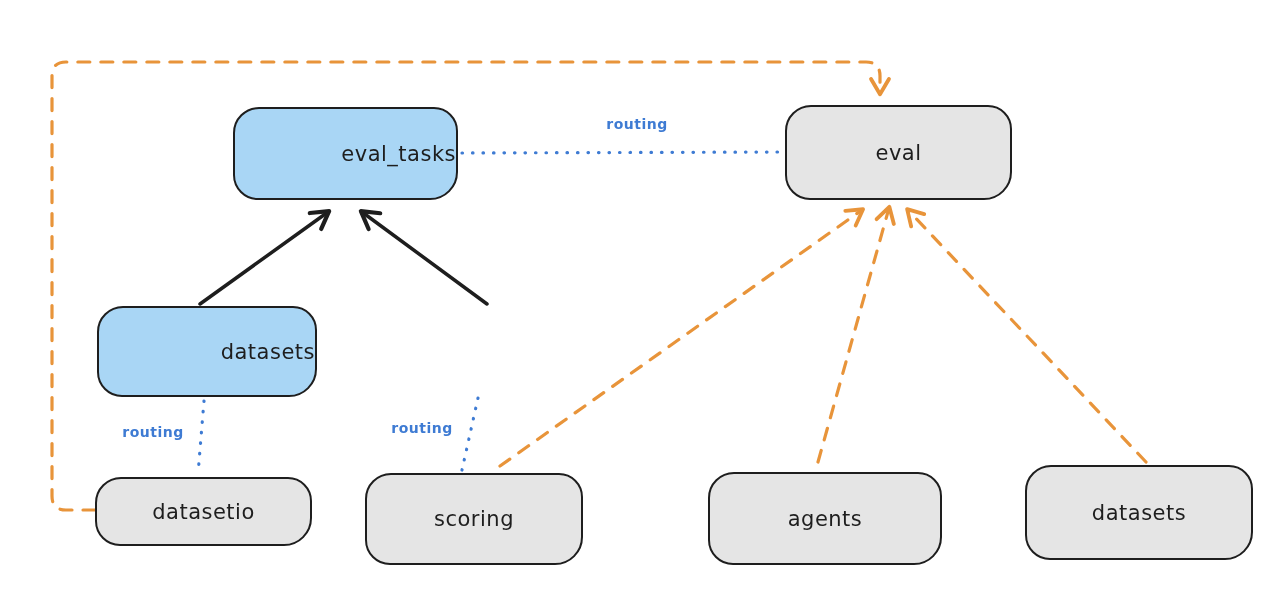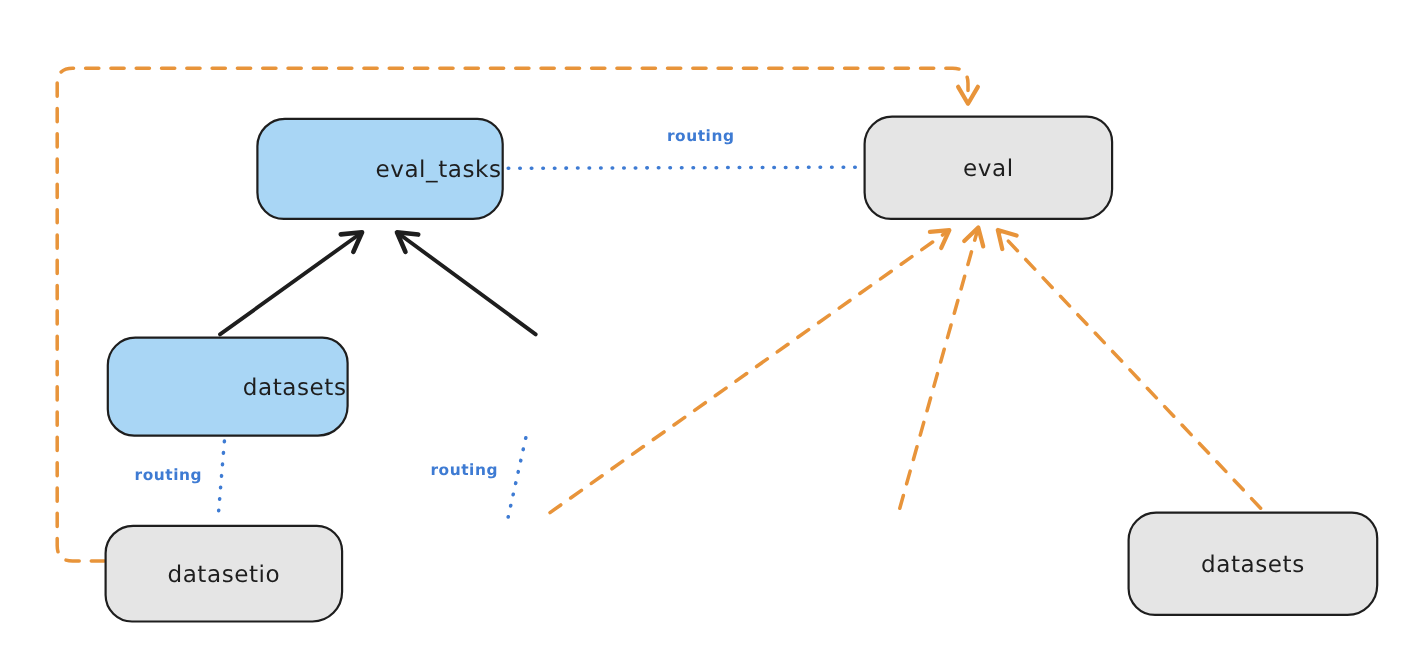--- a/index.html
+++ b/index.html
@@ -79,25 +79,31 @@
 
   <div class="node node-green" style="left:785px; top:105px; width:227px; height:95px;">
     <span>eval</span>
   </div>
 
   <div class="node node-blue" style="left:97px; top:306px; width:220px; height:91px;">
     <span>datasets</span>
   </div>
 
 
-  <div class="node node-green" style="left:95px; top:477px; width:217px; height:89px;">
+  <div class="node node-green" style="left:95px; top:477px; width:217px; height:69px;">
     <span>datasetio</span>
   </div>
 
+  <div class="node node-green" style="left:365px; top:473px; width:218px; height:92px;">
+    <span>scoring</span>
+  </div>
 
+  <div class="node node-green" style="left:708px; top:472px; width:234px; height:93px;">
+    <span>agents</span>
+  </div>
 
   <div class="node node-green" style="left:1025px; top:465px; width:228px; height:95px;">
     <span>datasets</span>
   </div>
 
   <div class="edge-label" style="left:572px; top:116px;">routing</div>
   <div class="edge-label" style="left:88px; top:424px;">routing</div>
   <div class="edge-label" style="left:357px; top:420px;">routing</div>
 
 </div>

